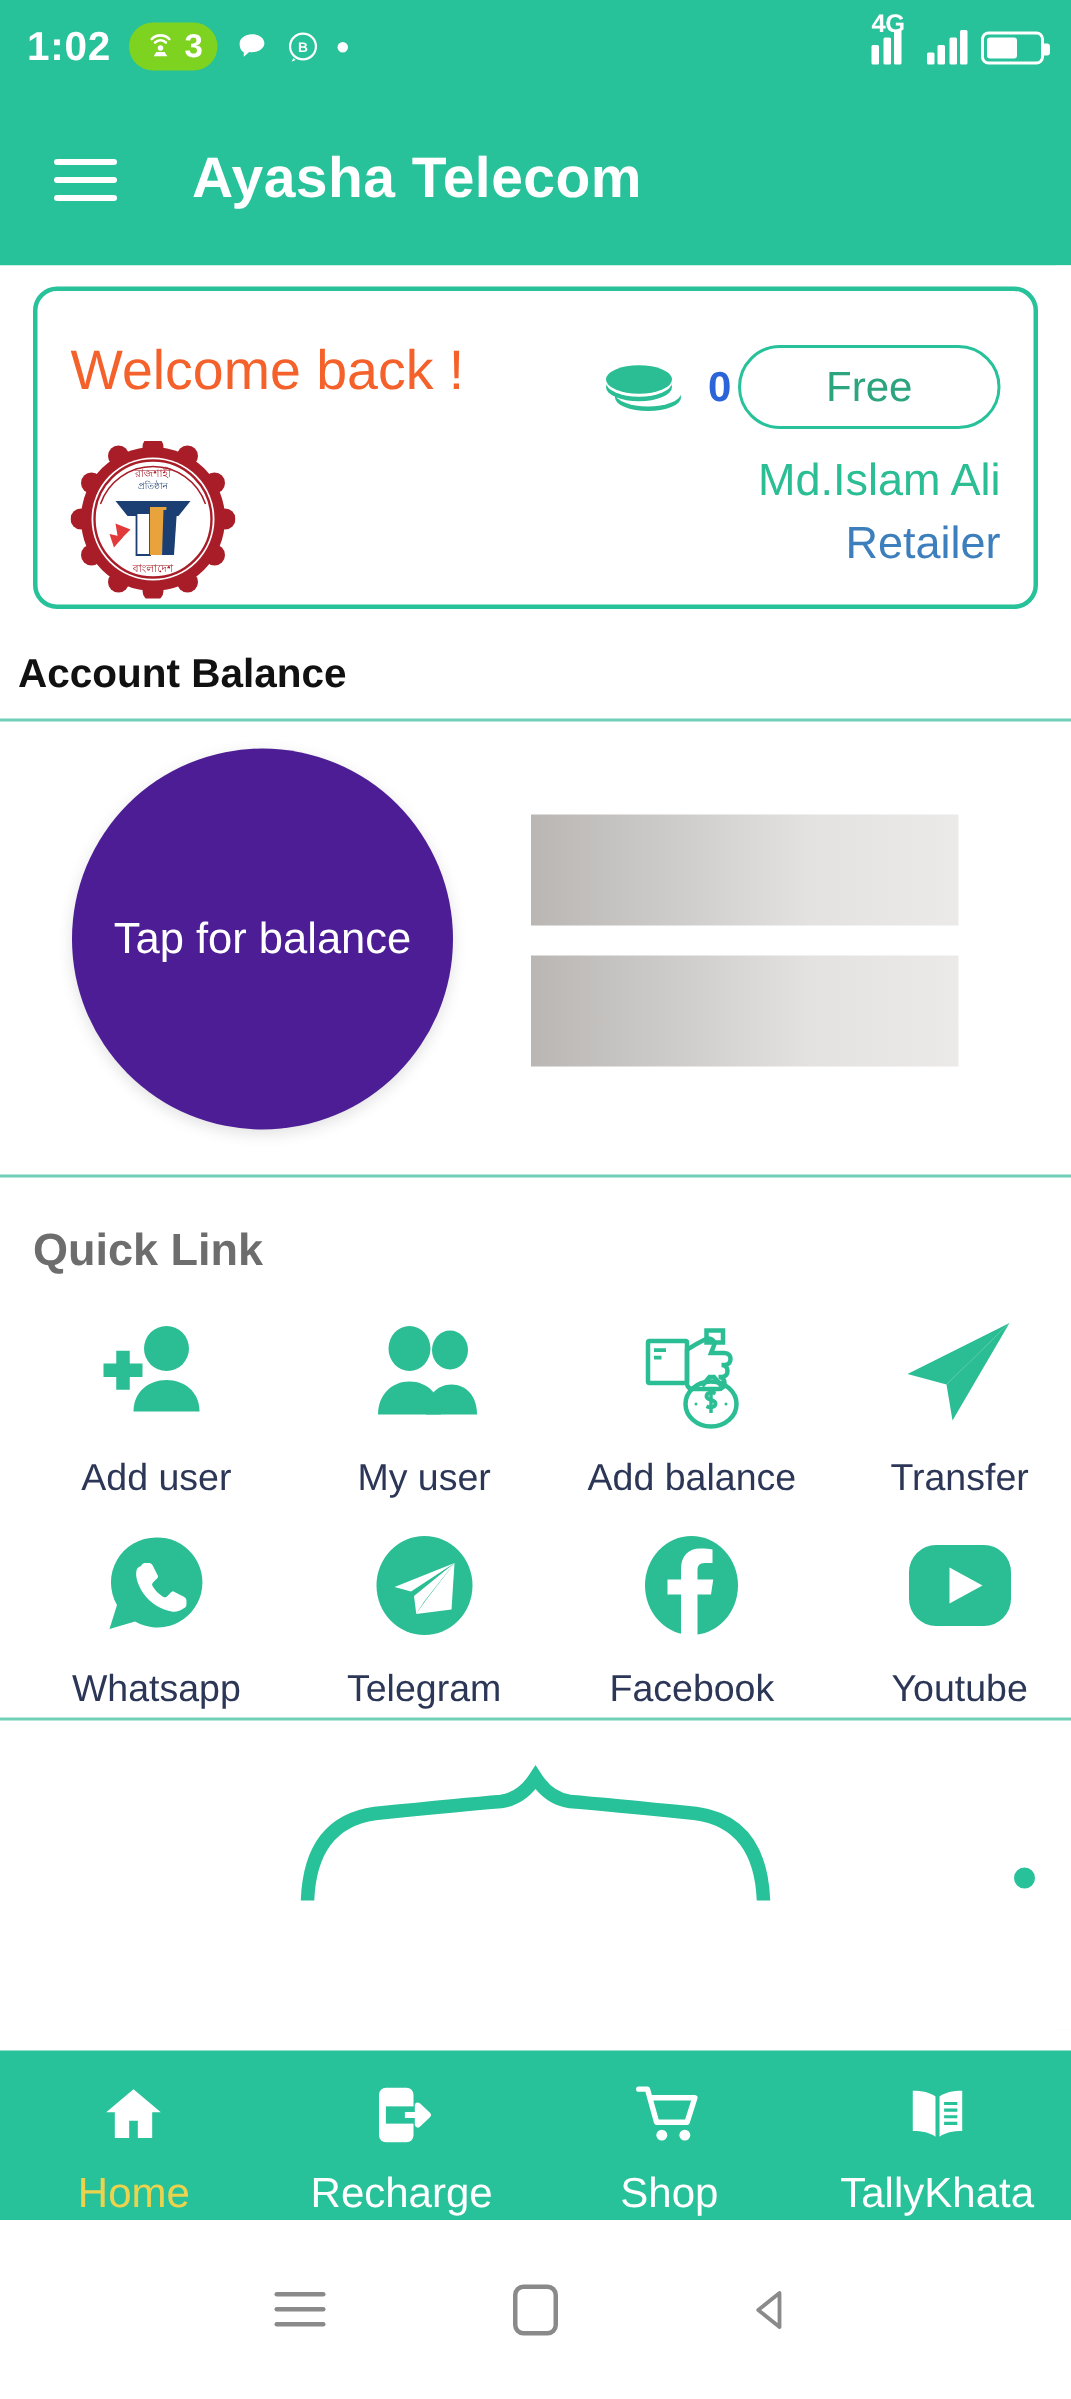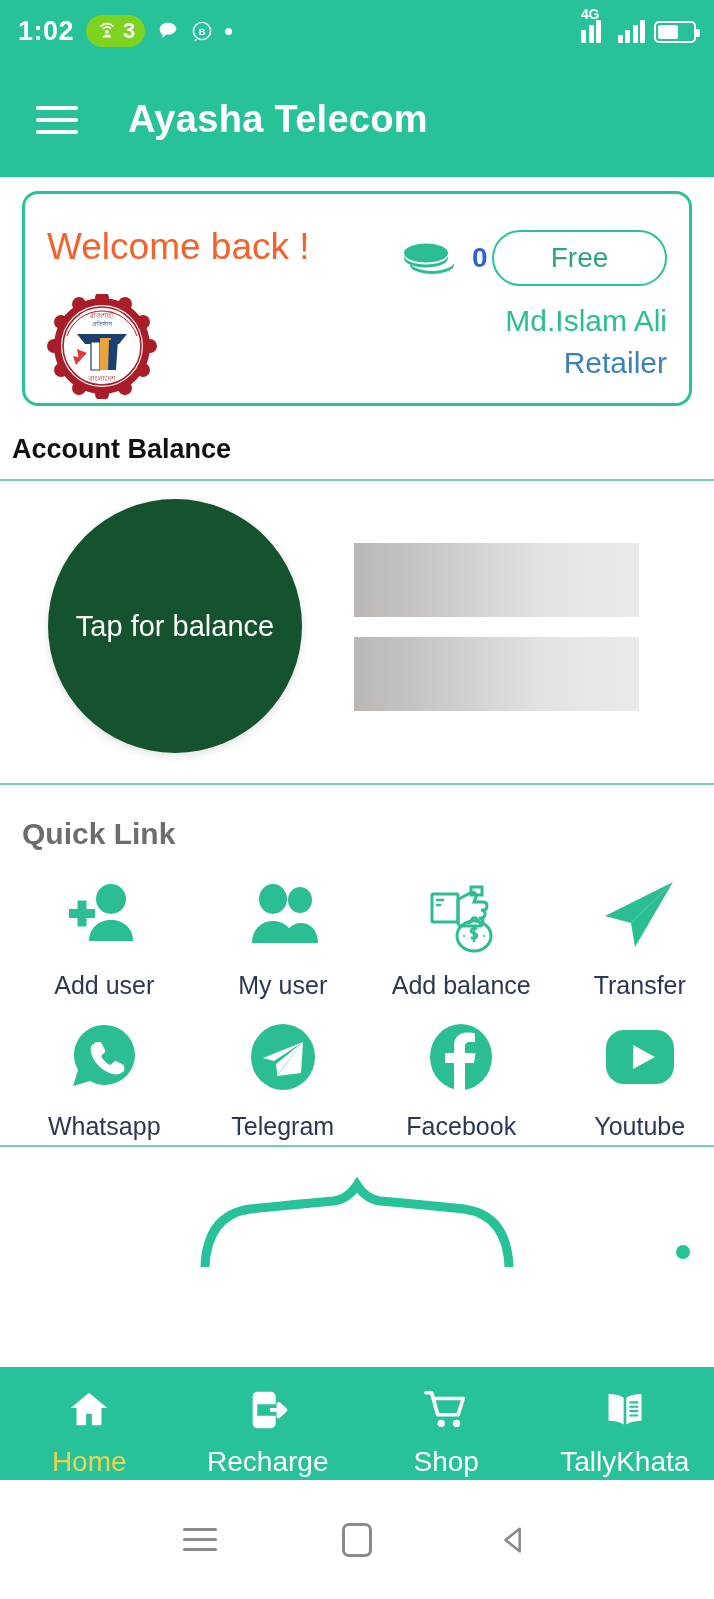--- a/index.html
+++ b/index.html
@@ -26,21 +26,21 @@
   .hotspot-pill .cnt{ font-size:22px; font-weight:700; color:#ffffff; }
   .sb-dot{ width:7px; height:7px; border-radius:50%; background:#ffffff; }
   .sb-right{ margin-left:auto; display:flex; align-items:flex-end; gap:9px; }
   .sig{ display:flex; align-items:flex-end; gap:2.5px; height:24px; position:relative; }
   .sig i{ display:block; width:5px; background:#ffffff; border-radius:1px; }
   .sig i:nth-child(1){ height:8px; }
   .sig i:nth-child(2){ height:13px; }
   .sig i:nth-child(3){ height:18px; }
   .sig i:nth-child(4){ height:23px; }
   .netlabel{
-    position:absolute; top:-13px; left:0; font-size:14px; font-weight:700;
+    position:absolute; top:-13px; left:0; font-size:17px; font-weight:700;
     color:#ffffff; letter-spacing:-.3px;
   }
   .battery{
     width:42px; height:22px; border:2.5px solid #ffffff; border-radius:5px;
     position:relative; display:flex; align-items:center; padding:2px;
   }
   .battery::after{
     content:""; position:absolute; right:-6px; top:6px;
     width:4px; height:8px; background:#ffffff; border-radius:0 2px 2px 0;
   }
@@ -91,21 +91,21 @@
     position:absolute; right:22px; top:152px; font-size:30px; color:#3d7fbd; font-weight:500;
   }
 
   
   .section-head{ padding:28px 12px 14px 12px; font-size:27px; font-weight:700; color:#111111; }
   .divider{ height:2px; background:#6fcfb7; width:100%; }
 
   .balance-row{ position:relative; height:302px; }
   .tap-circle{
     position:absolute; left:48px; top:18px; width:254px; height:254px; border-radius:50%;
-    background:#14532d; color:#ffffff; display:flex; align-items:center; justify-content:center;
+    background:#4c1d95; color:#ffffff; display:flex; align-items:center; justify-content:center;
     font-size:29px; cursor:pointer;
     box-shadow:0 3px 10px rgba(0,0,0,.12);
   }
   .skeletons{ position:absolute; left:354px; top:62px; display:flex; flex-direction:column; gap:20px; }
   .skel{
     width:285px; height:74px;
     background:linear-gradient(90deg,#b9b6b4 0%,#cfcdcb 35%,#e3e2e0 65%,#eceae9 100%);
   }
 
   

